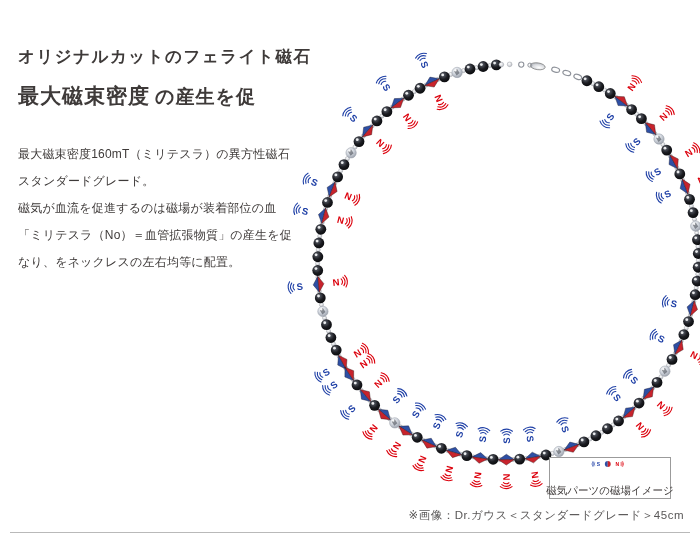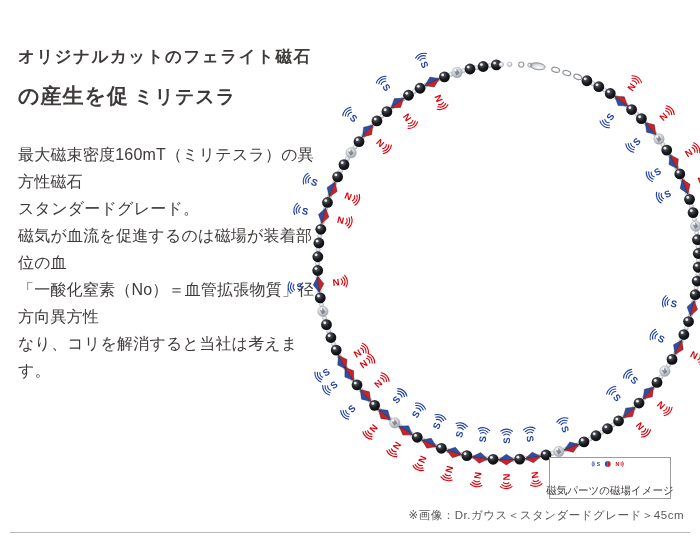--- a/index.html
+++ b/index.html
@@ -19,21 +19,21 @@
     display:flex;align-items:baseline;gap:5px;white-space:nowrap;
   }
   .headline .pre{font-size:21px;font-weight:bold;letter-spacing:1px;}
   .headline .val{
     font-size:47px;font-weight:bold;letter-spacing:-1px;line-height:1;
     color:var(--accent,#e60012);
   }
   .headline .suf{font-size:19px;font-weight:bold;letter-spacing:1px;}
   .bodycopy{
     position:absolute;left:18px;top:141px;width:302px;
-    font-size:16px;line-height:27px;letter-spacing:.2px;
+    font-size:12px;line-height:27px;letter-spacing:.2px;
     color:var(--text-dark,#3e3a39);
   }
   .legend-box{
     position:absolute;left:549px;top:457px;width:122px;height:42px;
     border:1px solid #9b9b9b;background:#fff;box-sizing:border-box;
     display:flex;flex-direction:column;align-items:center;justify-content:center;
   }
   .legend-box svg{display:block;margin-top:1px;}
   .legend-caption{font-size:10.5px;color:var(--text-dark,#3e3a39);letter-spacing:0px;margin-top:15px;white-space:nowrap;}
   .img-caption{
@@ -46,30 +46,30 @@
   #necklace-svg{position:absolute;left:0;top:0;}
 </style>
 </head>
 <body>
 
 <div id="stage">
 
   <div class="kicker">オリジナルカットのフェライト磁石</div>
 
   <div class="headline">
-    <span class="pre">の産生を促</span>
-    <span class="suf">ミリテスラ</span>
+    <span class="pre">最大磁束密度</span>
+    <span class="suf">の産生を促</span>
   </div>
 
   <div class="bodycopy">
       <div>最大磁束密度160mT（ミリテスラ）の異方性磁石</div>
       <div>スタンダードグレード。</div>
       <div>磁気が血流を促進するのは磁場が装着部位の血</div>
-      <div>「一酸化窒素（No）＝血管拡張物質」径方向異方性</div>
-      <div>なり、コリを解消すると当社は考えます。</div>
+      <div>「ミリテスラ（No）＝血管拡張物質」の産生を促</div>
+      <div>なり、をネックレスの左右均等に配置。</div>
     </div>
 
   <svg id="necklace-svg" width="700" height="547" viewBox="0 0 700 547" aria-hidden="true">
     <defs>
       <radialGradient id="gBead" cx="0.38" cy="0.32" r="0.75">
         <stop offset="0" stop-color="#9ba1ad"></stop>
         <stop offset="0.18" stop-color="#4a4e57"></stop>
         <stop offset="0.55" stop-color="#1b1c21"></stop>
         <stop offset="1" stop-color="#07080a"></stop>
       </radialGradient>

